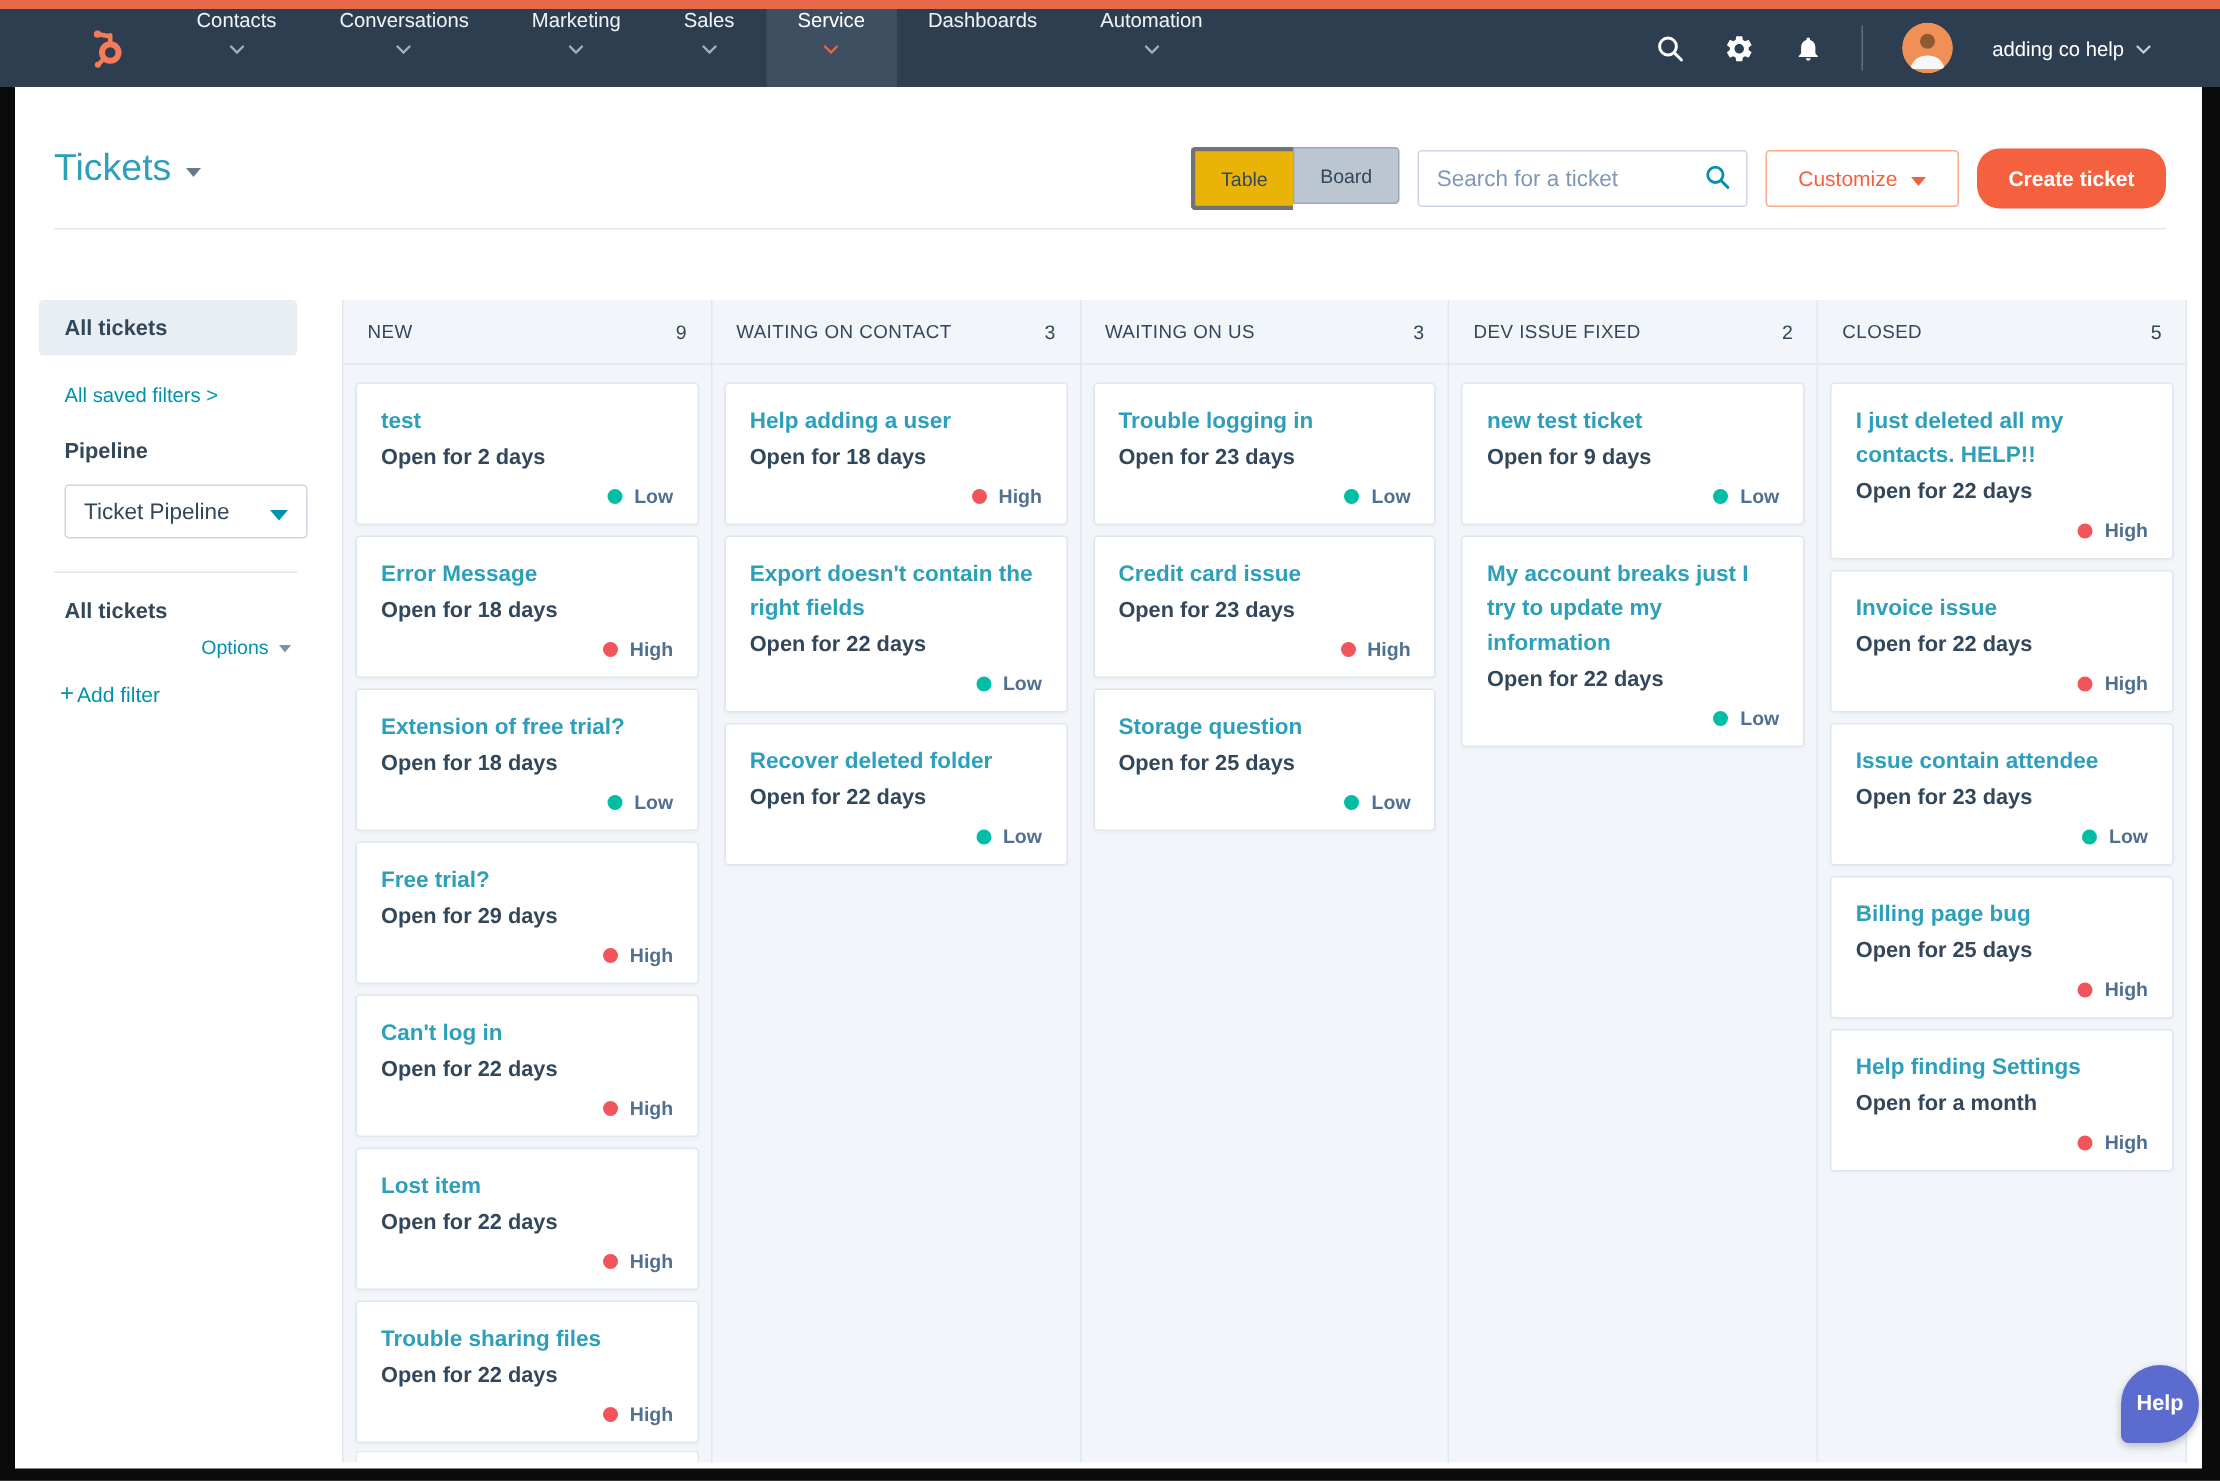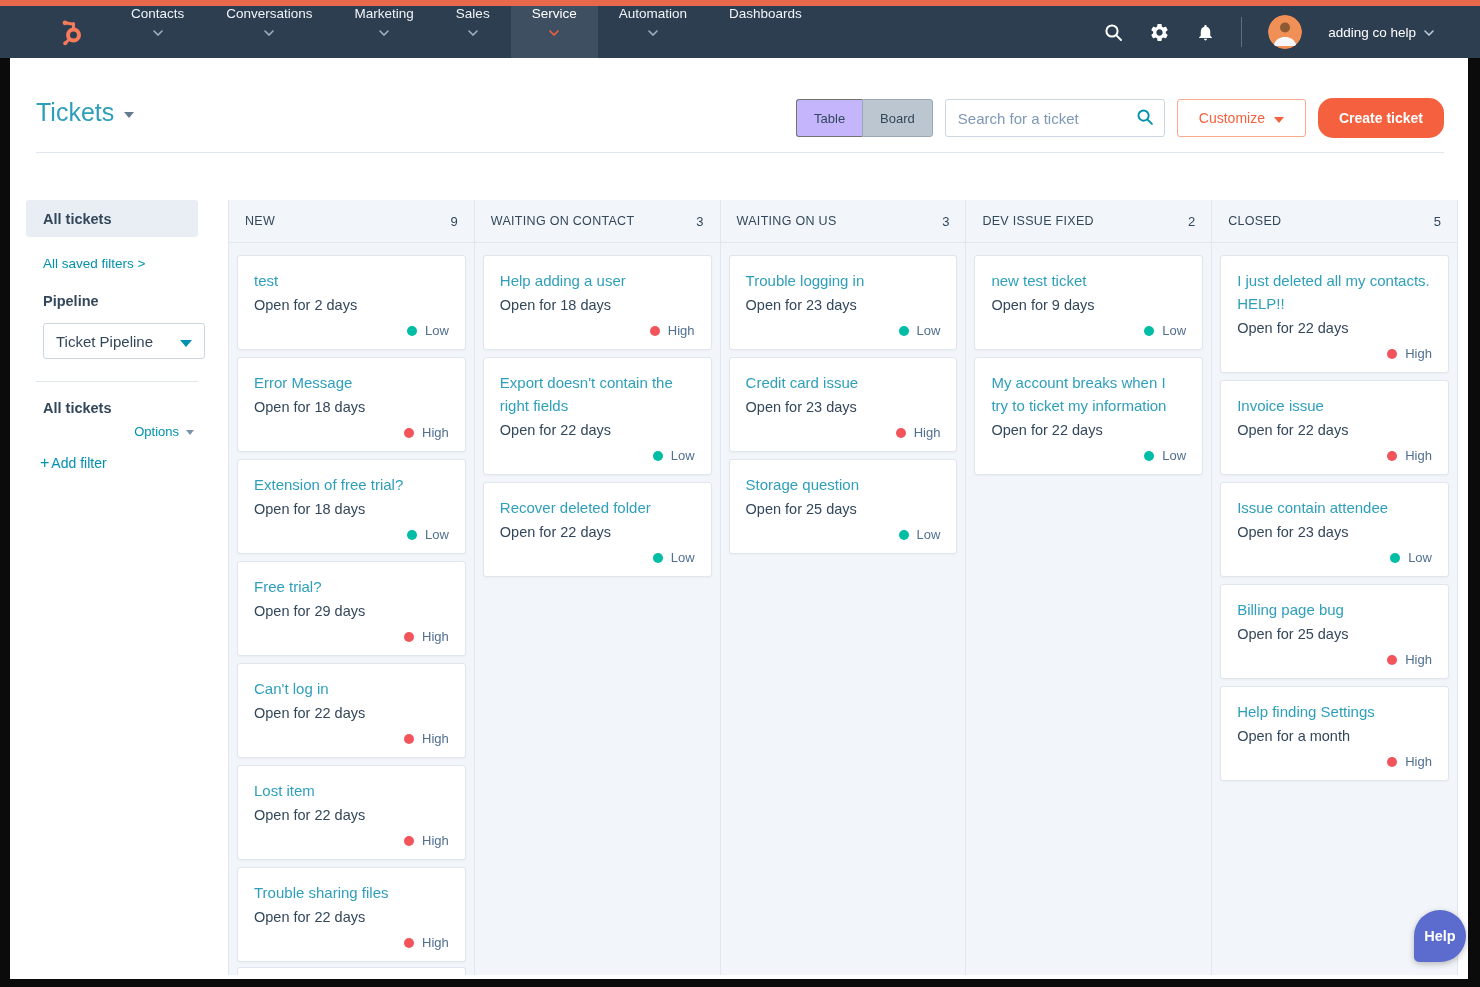--- a/index.html
+++ b/index.html
@@ -27,22 +27,22 @@
   
   .app{position:absolute;top:58px;left:10px;right:12px;bottom:8px;background:#fff;overflow:hidden;}
 
   
   .page-title{position:absolute;left:26px;top:40px;font-size:25px;color:#2e9fbb;cursor:pointer;
     display:flex;align-items:center;gap:10px;}
   .tri{width:0;height:0;border-left:5px solid transparent;border-right:5px solid transparent;
     border-top:6px solid #66798f;display:inline-block;margin-top:4px;}
   .controls{position:absolute;top:40px;right:24px;display:flex;align-items:center;gap:12px;}
   .toggle-group{display:flex;}
-  .tbtn{height:36px;padding:0 17px;font-size:13px;color:#33475b;background:#c4b5fd;
-    border:1px solid #737373;display:flex;align-items:center;cursor:pointer;}
+  .tbtn{height:36px;padding:0 17px;font-size:13px;color:#33475b;background:#eab308;
+    border:3px solid #737373;display:flex;align-items:center;cursor:pointer;}
   .tbtn.first{border-radius:3px 0 0 3px;border-right:none;}
   .tbtn.active{background:#bcc6d0;border:1px solid #9aa8b7;border-radius:0 3px 3px 0;}
   .search-wrap{position:relative;}
   .search-wrap input{width:168px;height:36px;border:1px solid #cbd6e2;border-radius:3px;
     padding:0 38px 0 12px;font-size:15px;color:#33475b;outline:none;
     font-family:"Liberation Sans",sans-serif;}
   .search-wrap input::placeholder{color:#7e98b5;}
   .search-wrap .mag{position:absolute;right:11px;top:9px;color:#0091ae;}
   .btn-customize{height:38px;padding:0 21px;background:#fff;border:1px solid #f8a98e;
     border-radius:3px;color:#f5613e;font-size:14px;display:flex;align-items:center;gap:9px;
@@ -73,21 +73,21 @@
 
   
   .board{position:absolute;left:218px;top:142px;width:1230px;bottom:4px;display:flex;}
   .col{flex:1;min-width:0;display:flex;flex-direction:column;background:#f2f5f9;
     border-left:1px solid #e1e7ee;}
   .col:last-child{border-right:1px solid #e1e7ee;}
   .col-header{flex:none;height:42px;border-bottom:1px solid #e1e7ee;display:flex;
     align-items:center;justify-content:space-between;padding:0 16px;}
   .col-name{font-size:12.5px;font-weight:normal;color:#33475b;letter-spacing:.3px;}
   .col-count{font-size:13px;color:#33475b;}
-  .col-body{flex:1;padding:12px 8px 0;position:relative;overflow:hidden;}
+  .col-body{flex:1;padding:12px 8px 0;position:relative;overflow:hidden;font-weight:bold;}
   .card{background:#fff;border:1px solid #e0e6ed;border-radius:3px;margin-bottom:7px;
     padding:13px 16px 11px;box-shadow:0 1px 2px rgba(45,62,80,.04);cursor:pointer;}
   .card-title{font-size:15px;line-height:23px;color:#2e9fbb;cursor:pointer;}
   .card-sub{font-size:14.5px;color:#33475b;margin-top:5px;}
   .card-pri{display:flex;justify-content:flex-end;align-items:center;gap:8px;margin-top:10px;}
   .dot{width:10px;height:10px;border-radius:50%;flex:none;}
   .pri-label{font-size:13px;color:#516f90;}
   .sliver{position:absolute;bottom:0;left:8px;right:8px;height:7px;background:#fff;
     border:1px solid #e0e6ed;border-bottom:none;border-radius:3px 3px 0 0;}
 
@@ -138,27 +138,27 @@
             <path d="M1 1l4 4 4-4" fill="none" stroke="currentColor" stroke-width="1.6" stroke-linecap="round"></path>
           </svg>
         </div>
         <div class="nav-item active">
           <span>Service</span>
           <svg class="chev" width="10" height="6" viewBox="0 0 10 6">
             <path d="M1 1l4 4 4-4" fill="none" stroke="currentColor" stroke-width="1.6" stroke-linecap="round"></path>
           </svg>
         </div>
         <div class="nav-item">
+          <span>Dashboards</span>
+        </div>
+        <div class="nav-item">
           <span>Automation</span>
           <svg class="chev" width="10" height="6" viewBox="0 0 10 6">
             <path d="M1 1l4 4 4-4" fill="none" stroke="currentColor" stroke-width="1.6" stroke-linecap="round"></path>
           </svg>
-        </div>
-        <div class="nav-item">
-          <span>Dashboards</span>
         </div>
       </nav>
     <div class="nav-right">
       <span class="nav-icon">
         <svg width="19" height="19" viewBox="0 0 19 19">
             <circle cx="8" cy="8" r="5.6" fill="none" stroke="#fff" stroke-width="2"></circle>
             <line x1="12.4" y1="12.4" x2="17" y2="17" stroke="#fff" stroke-width="2" stroke-linecap="round"></line>
           </svg>
       </span>
       <span class="nav-icon">
@@ -377,21 +377,21 @@
           <div class="col-body">
             <div class="card">
               <div class="card-title">new test ticket</div>
               <div class="card-sub">Open for 9 days</div>
               <div class="card-pri">
                 <span class="dot" style="background:#00bda5"></span>
                 <span class="pri-label">Low</span>
               </div>
             </div>
             <div class="card">
-              <div class="card-title">My account breaks when I try to ticket my information</div>
+              <div class="card-title">My account breaks just I try to update my information</div>
               <div class="card-sub">Open for 22 days</div>
               <div class="card-pri">
                 <span class="dot" style="background:#00bda5"></span>
                 <span class="pri-label">Low</span>
               </div>
             </div>
           </div>
         </div>
         <div class="col">
           <div class="col-header">

